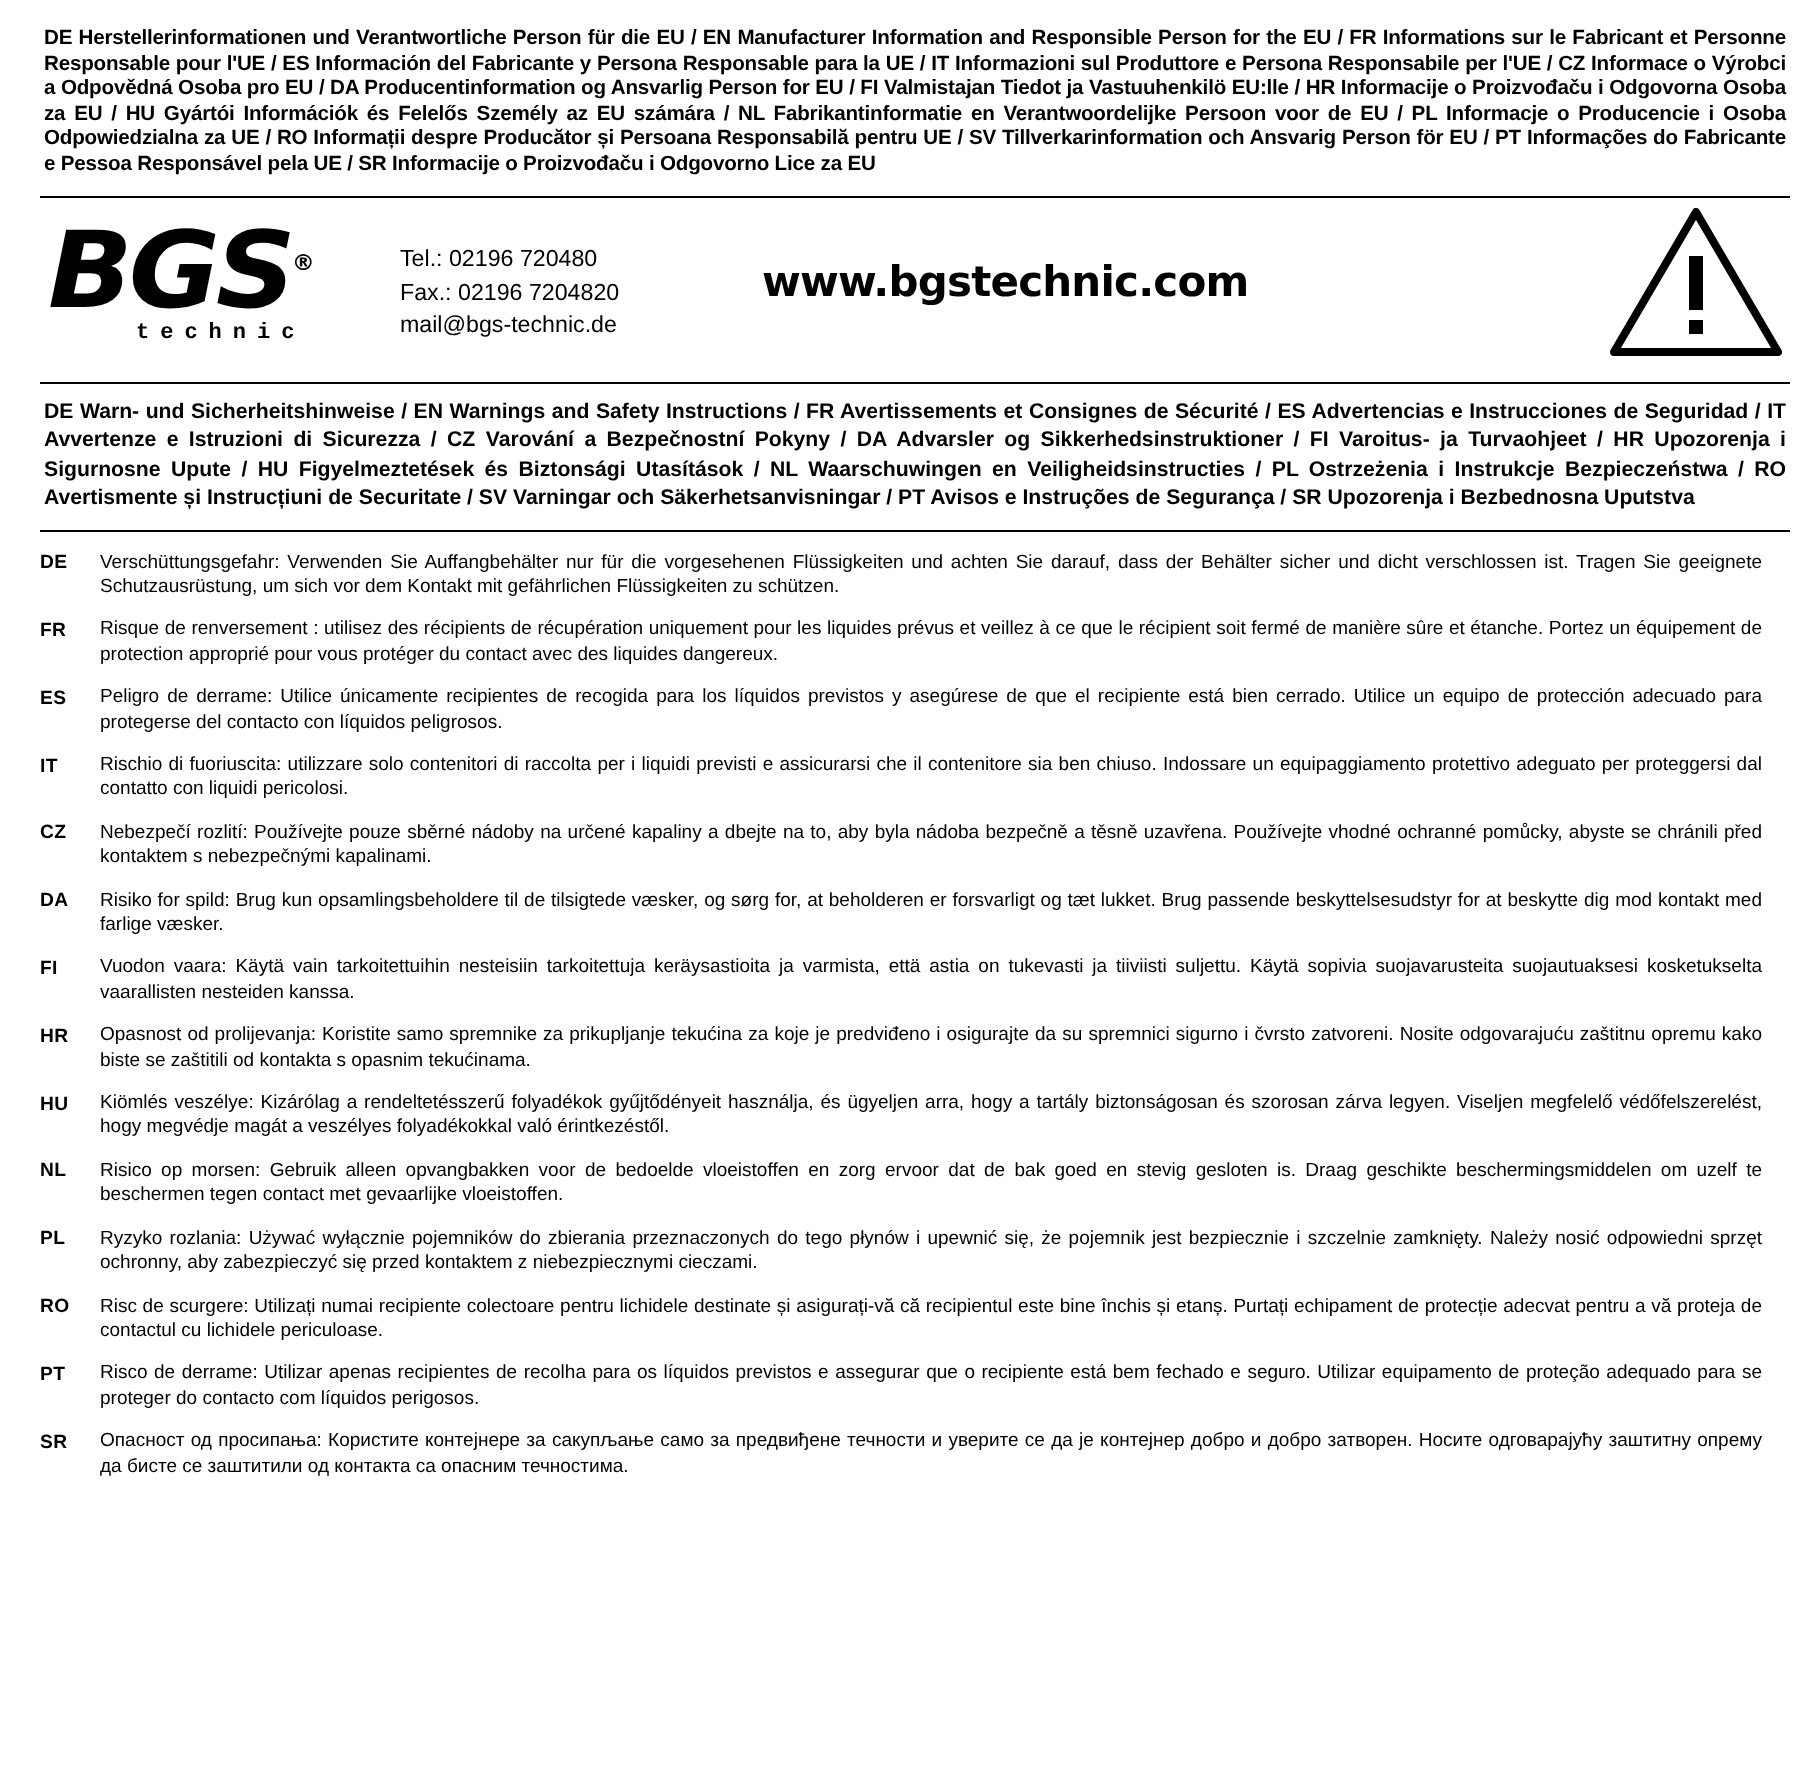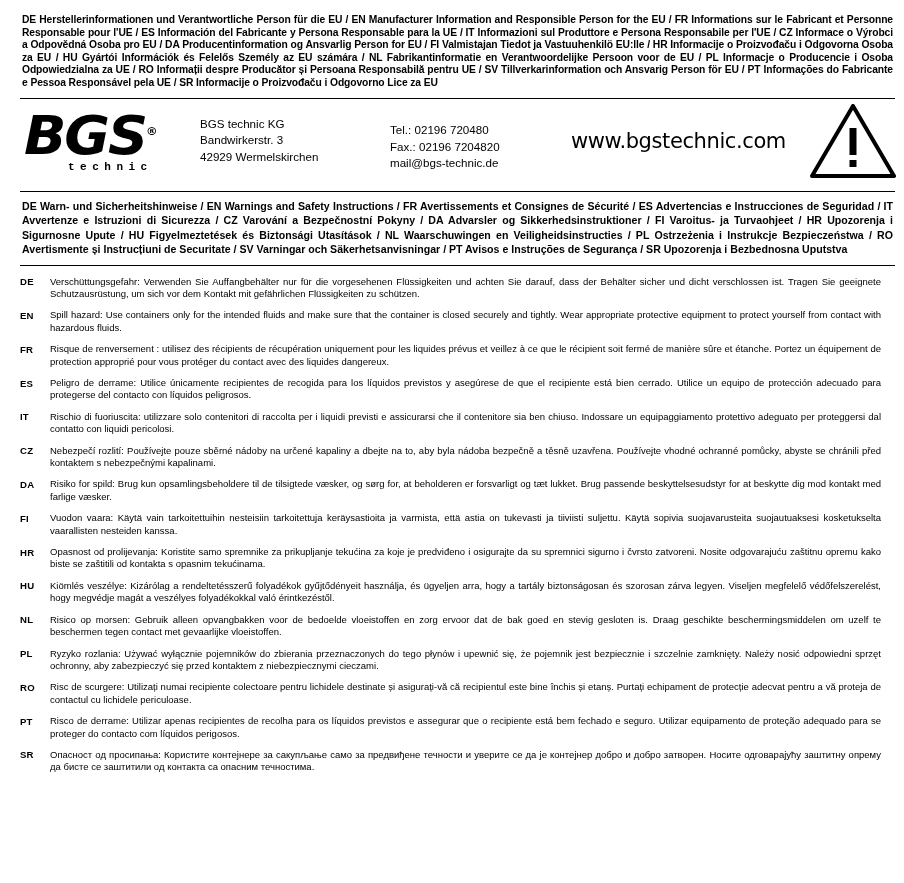--- a/index.html
+++ b/index.html
@@ -91,21 +91,21 @@
     line-height: 16.5px;
     margin-top: 13px;
   }
   .web-cell {
     flex: 1 1 auto;
     text-align: left;
     padding-left: 6px;
   }
   .web-url {
     font-family: "DejaVu Sans", sans-serif;
-    font-weight: normal;
+    font-weight: bold;
     font-size: 21px;
     letter-spacing: -0.4px;
   }
   .warn-cell {
     width: 110px;
     flex: none;
     display: flex;
     justify-content: flex-end;
     align-items: center;
   }
@@ -159,25 +159,20 @@
 
   <hr class="rule">
 
   <div class="band">
 
     <div class="logo-cell">
       <div class="logo-bgs"><span>BGS</span><span class="logo-reg">®</span></div>
       <div class="logo-technic">technic</div>
     </div>
 
-    <div class="addr-cell">
-      <div>BGS technic KG</div>
-      <div>Bandwirkerstr. 3</div>
-      <div>42929 Wermelskirchen</div>
-    </div>
 
     <div class="tel-cell">
       <div>Tel.: 02196 720480</div>
       <div>Fax.: 02196 7204820</div>
       <div>mail@bgs-technic.de</div>
     </div>
 
     <div class="web-cell">
       <span class="web-url">www.bgstechnic.com</span>
     </div>
@@ -200,24 +195,20 @@
 
   <hr class="rule thin">
 
   <div class="instructions">
 
     <div class="inst-row">
       <div class="inst-code">DE</div>
       <div class="inst-text">Verschüttungsgefahr: Verwenden Sie Auffangbehälter nur für die vorgesehenen Flüssigkeiten und achten Sie darauf, dass der Behälter sicher und dicht verschlossen ist. Tragen Sie geeignete Schutzausrüstung, um sich vor dem Kontakt mit gefährlichen Flüssigkeiten zu schützen.</div>
     </div>
     <div class="inst-row">
-      <div class="inst-code">EN</div>
-      <div class="inst-text">Spill hazard: Use containers only for the intended fluids and make sure that the container is closed securely and tightly. Wear appropriate protective equipment to protect yourself from contact with hazardous fluids.</div>
-    </div>
-    <div class="inst-row">
       <div class="inst-code">FR</div>
       <div class="inst-text">Risque de renversement : utilisez des récipients de récupération uniquement pour les liquides prévus et veillez à ce que le récipient soit fermé de manière sûre et étanche. Portez un équipement de protection approprié pour vous protéger du contact avec des liquides dangereux.</div>
     </div>
     <div class="inst-row">
       <div class="inst-code">ES</div>
       <div class="inst-text">Peligro de derrame: Utilice únicamente recipientes de recogida para los líquidos previstos y asegúrese de que el recipiente está bien cerrado. Utilice un equipo de protección adecuado para protegerse del contacto con líquidos peligrosos.</div>
     </div>
     <div class="inst-row">
       <div class="inst-code">IT</div>
       <div class="inst-text">Rischio di fuoriuscita: utilizzare solo contenitori di raccolta per i liquidi previsti e assicurarsi che il contenitore sia ben chiuso. Indossare un equipaggiamento protettivo adeguato per proteggersi dal contatto con liquidi pericolosi.</div>

